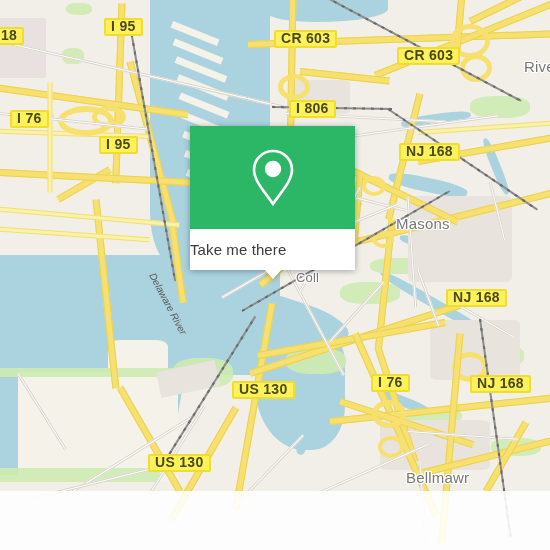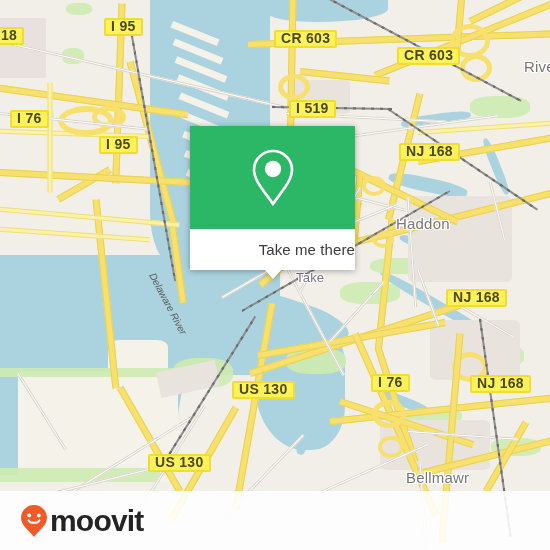--- a/index.html
+++ b/index.html
@@ -49,21 +49,21 @@
 
   
   .popup {
     position:absolute; left:190px; top:126px; width:165px;
     filter:drop-shadow(0 1px 3px rgba(0,0,0,.32));
   }
   .popup-body {
     height:103px; display:flex; align-items:center; justify-content:center;
   }
   .popup-foot {
-    background:#fff; height:41px; display:flex; align-items:center; justify-content:flex-end;
+    background:#fff; height:41px; display:flex; align-items:center; justify-content:flex-start;
     position:relative;
   }
   .popup-foot span {
     font-size:15px; color:#3b3b3b; letter-spacing:.1px;
   }
   .tail {
     position:absolute; left:50%; bottom:-9px; margin-left:-9px;
     width:0; height:0; border-left:9px solid transparent;
     border-right:9px solid transparent; border-top:10px solid #fff;
   }
@@ -231,35 +231,35 @@
     <div class="rail" style="left:388px;top:108px;width:180px;transform:rotate(34deg);"></div>
     <div class="rail" style="left:318px;top:-8px;width:230px;transform:rotate(28deg);"></div>
     <div class="rail" style="left:242px;top:310px;width:240px;transform:rotate(-30deg);"></div>
     <div class="rail" style="left:160px;top:468px;width:180px;transform:rotate(-58deg);"></div>
     <div class="rail" style="left:480px;top:318px;width:220px;transform:rotate(82deg);"></div>
 
     <div class="shield" style="left:-6px;top:27px;"><span>18</span></div>
     <div class="shield" style="left:104px;top:18px;"><span>I 95</span></div>
     <div class="shield" style="left:274px;top:30px;"><span>CR 603</span></div>
     <div class="shield" style="left:397px;top:47px;"><span>CR 603</span></div>
-    <div class="shield" style="left:289px;top:100px;"><span>I 519</span></div>
+    <div class="shield" style="left:289px;top:100px;"><span>I 806</span></div>
     <div class="shield" style="left:99px;top:136px;"><span>I 95</span></div>
     <div class="shield" style="left:10px;top:110px;"><span>I 76</span></div>
     <div class="shield" style="left:399px;top:143px;"><span>NJ 168</span></div>
     <div class="shield" style="left:446px;top:289px;"><span>NJ 168</span></div>
     <div class="shield" style="left:232px;top:381px;"><span>US 130</span></div>
     <div class="shield" style="left:148px;top:454px;"><span>US 130</span></div>
     <div class="shield" style="left:371px;top:374px;"><span>I 76</span></div>
     <div class="shield" style="left:470px;top:375px;"><span>NJ 168</span></div>
 
     <div class="place" style="left:524px;top:58px;"><span>River</span></div>
-    <div class="place" style="left:396px;top:215px;"><span>Haddon</span></div>
+    <div class="place" style="left:396px;top:215px;"><span>Masons</span></div>
     <div class="place" style="left:406px;top:469px;"><span>Bellmawr</span></div>
     <div class="place sm" style="left:283px;top:254px;"><span>Gloucester</span></div>
-    <div class="place sm" style="left:296px;top:270px;"><span>Take</span></div>
+    <div class="place sm" style="left:296px;top:270px;"><span>Coll</span></div>
 
     <div class="riverlbl" style="left:152px;top:268px;transform:rotate(62deg);">
       <span>Delaware River</span>
     </div>
 
   </div>
 
   <div class="popup">
     <div class="popup-body" style="background:#2bb765;">
       <svg class="pin-svg" width="46" height="60" viewBox="0 0 46 60">
@@ -268,24 +268,15 @@
       </svg>
     </div>
     <div class="popup-foot">
       <span>Take me there</span>
       <div class="tail"></div>
     </div>
   </div>
 
 
   <div class="bottombar">
-    <div class="logo">
-      <svg width="30" height="34" viewBox="0 0 30 34">
-        <path d="M15 1 C7.8 1 2 6.7 2 13.8 C2 21.5 10 26.5 15 33 C20 26.5 28 21.5 28 13.8 C28 6.7 22.2 1 15 1 Z" fill="#f05a28"></path>
-        <circle cx="10.2" cy="11.4" r="1.9" fill="#ffffff"></circle>
-        <circle cx="19.8" cy="11.4" r="1.9" fill="#ffffff"></circle>
-        <path d="M9.6 16.4 C11.4 19.6 18.6 19.6 20.4 16.4" fill="none" stroke="#ffffff" stroke-width="2" stroke-linecap="round"></path>
-      </svg>
-      <div class="logo-word">moovit</div>
-    </div>
   </div>
 
 </div>
 
 </body></html>

